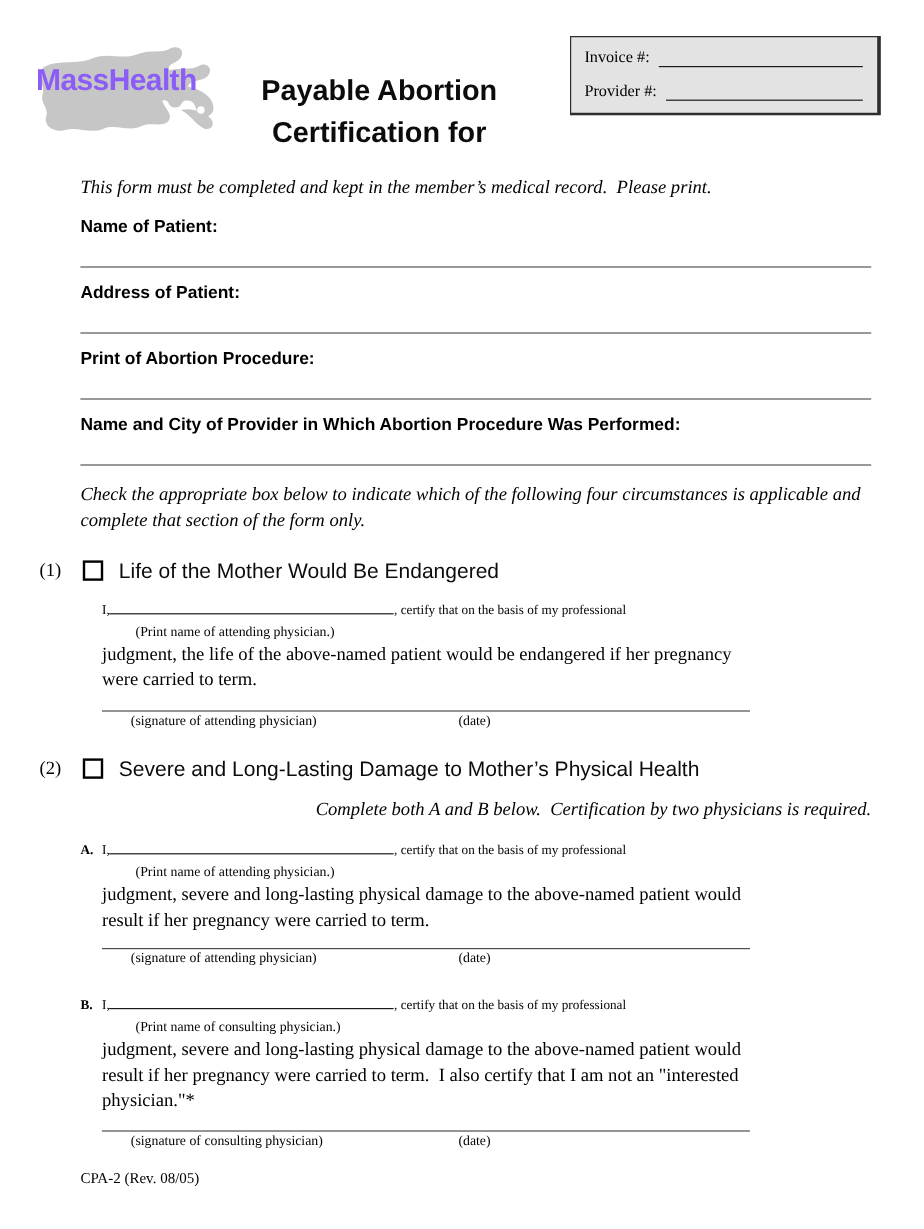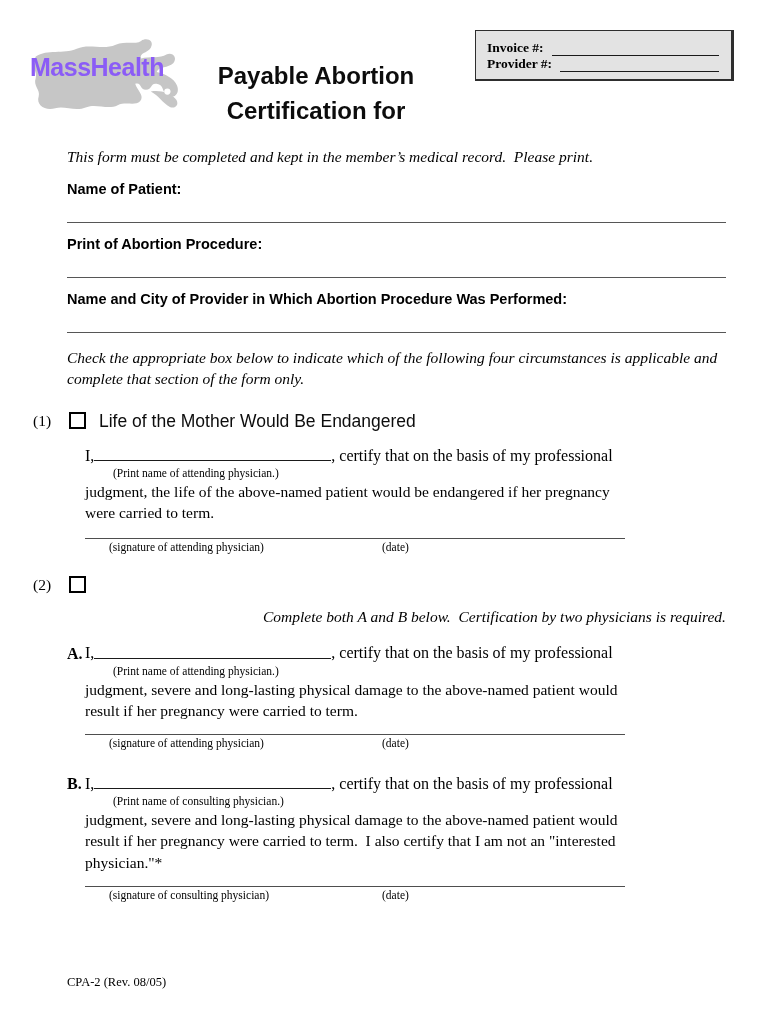--- a/index.html
+++ b/index.html
@@ -8,25 +8,25 @@
 
   
   .logo{position:absolute;left:26px;top:30px;width:156px;height:92px;}
   .logo svg{position:absolute;left:0;top:0;}
   .logo .logo-text{position:absolute;left:4px;top:23px;
         font-family:"Liberation Sans",sans-serif;font-weight:700;font-size:25px;
         letter-spacing:-0.5px;color:#8b5cf6;white-space:nowrap;}
   .doc-title{position:absolute;left:158px;top:58px;width:316px;text-align:center;
         font-family:"Liberation Sans",sans-serif;font-weight:700;font-size:24px;
         line-height:35px;color:#0c0c0c;}
-  .invoice-box{position:absolute;left:475px;top:30px;width:259px;height:51px;
+  .invoice-box{position:absolute;left:475px;top:30px;width:259px;height:66px;
         box-sizing:border-box;background:#e3e3e3;border:1px solid #2e2e2e;
         border-right-width:3px;border-bottom-width:2px;
         padding:9px 12px 10px 11px;display:flex;flex-direction:column;
-        justify-content:space-between;font-size:13.5px;font-weight:bold;}
+        justify-content:space-between;font-size:13.5px;}
   .ib-row{display:flex;align-items:flex-end;}
   .ib-label{white-space:nowrap;}
   .ib-blank{flex:1;margin-left:8px;height:1.05em;border-bottom:1px solid #1a1a1a;}
 
   
   .content{position:absolute;left:67px;top:146px;width:659px;}
   .italic{font-style:italic;font-size:15.5px;line-height:21.5px;white-space:pre-wrap;}
   .intro{margin:0 0 13px 0;}
   .check-instr{margin:14px 0 0 0;width:655px;}
 
@@ -38,21 +38,21 @@
   .sec-header{display:flex;align-items:center;margin-left:-34px;}
   .sec1-header{margin-top:20px;}
   .sec2-header{margin-top:20px;}
   .sec-num{font-size:15.5px;width:36px;flex:none;}
   .checkbox{width:13px;height:13px;flex:none;border:2px solid #000;margin-right:13px;
         background:#fff;}
   .sec-title{font-family:"Liberation Sans",sans-serif;font-weight:400;font-size:17.5px;
         line-height:22px;color:#0c0c0c;white-space:nowrap;}
   .sec-note{margin:12px 0 0 0;text-align:right;}
 
-  .cert-row{display:block;white-space:nowrap;font-size:16px;line-height:21px;}
+  .cert-row{display:block;white-space:nowrap;font-size:11px;line-height:21px;}
   .cr-1{margin-top:12px;}
   .cr-a{margin-top:14px;}
   .cr-b{margin-top:20px;}
   .letter{display:inline-block;width:18px;font-weight:700;}
   .blank{display:inline-block;width:237px;height:1.02em;border-bottom:1px solid #1a1a1a;
         vertical-align:baseline;}
   .caption{font-size:11.5px;line-height:14px;margin-left:46px;}
   .body-text{font-size:15.5px;line-height:21.5px;margin:1px 0 0 18px;max-width:540px;
         white-space:pre-wrap;}
   .sigline{height:0;border-bottom:1.4px solid #4e4e4e;width:540px;margin:14px 0 2px 18px;}
@@ -105,20 +105,24 @@
 
   <div class="content">
 
     <p class="italic intro">This form must be completed and kept in the member’s medical record.  Please print.</p>
 
     <div class="field">
       <div class="flabel">Name of Patient:</div>
       <div class="fline"></div>
     </div>
 
+    <div class="field">
+      <div class="flabel">Address of Patient:</div>
+      <div class="fline"></div>
+    </div>
 
     <div class="field">
       <div class="flabel">Print of Abortion Procedure:</div>
       <div class="fline"></div>
     </div>
 
     <div class="field">
       <div class="flabel">Name and City of Provider in Which Abortion Procedure Was Performed:</div>
       <div class="fline"></div>
     </div>
@@ -140,20 +144,21 @@
       <div class="sigline"></div>
       <div class="sigrow">
         <span class="sig-cap">(signature of attending physician)</span>
         <span class="date-cap">(date)</span>
       </div>
     </div>
 
     <div class="sec-header sec2-header">
       <span class="sec-num">(2)</span>
       <span class="checkbox"></span>
+      <span class="sec-title">Severe and Long-Lasting Damage to Mother’s Physical Health</span>
     </div>
 
     <p class="italic sec-note">Complete both A and B below.  Certification by two physicians is required.</p>
 
     <div>
       <div class="cert-row cr-a">
         <span class="letter">A.</span><span>I,</span><span class="blank"></span><span>, certify that on the basis of my professional</span>
       </div>
       <div class="caption">(Print name of attending physician.)</div>
       <div class="body-text">judgment, severe and long-lasting physical damage to the above-named patient would result if her pregnancy were carried to term.</div>

